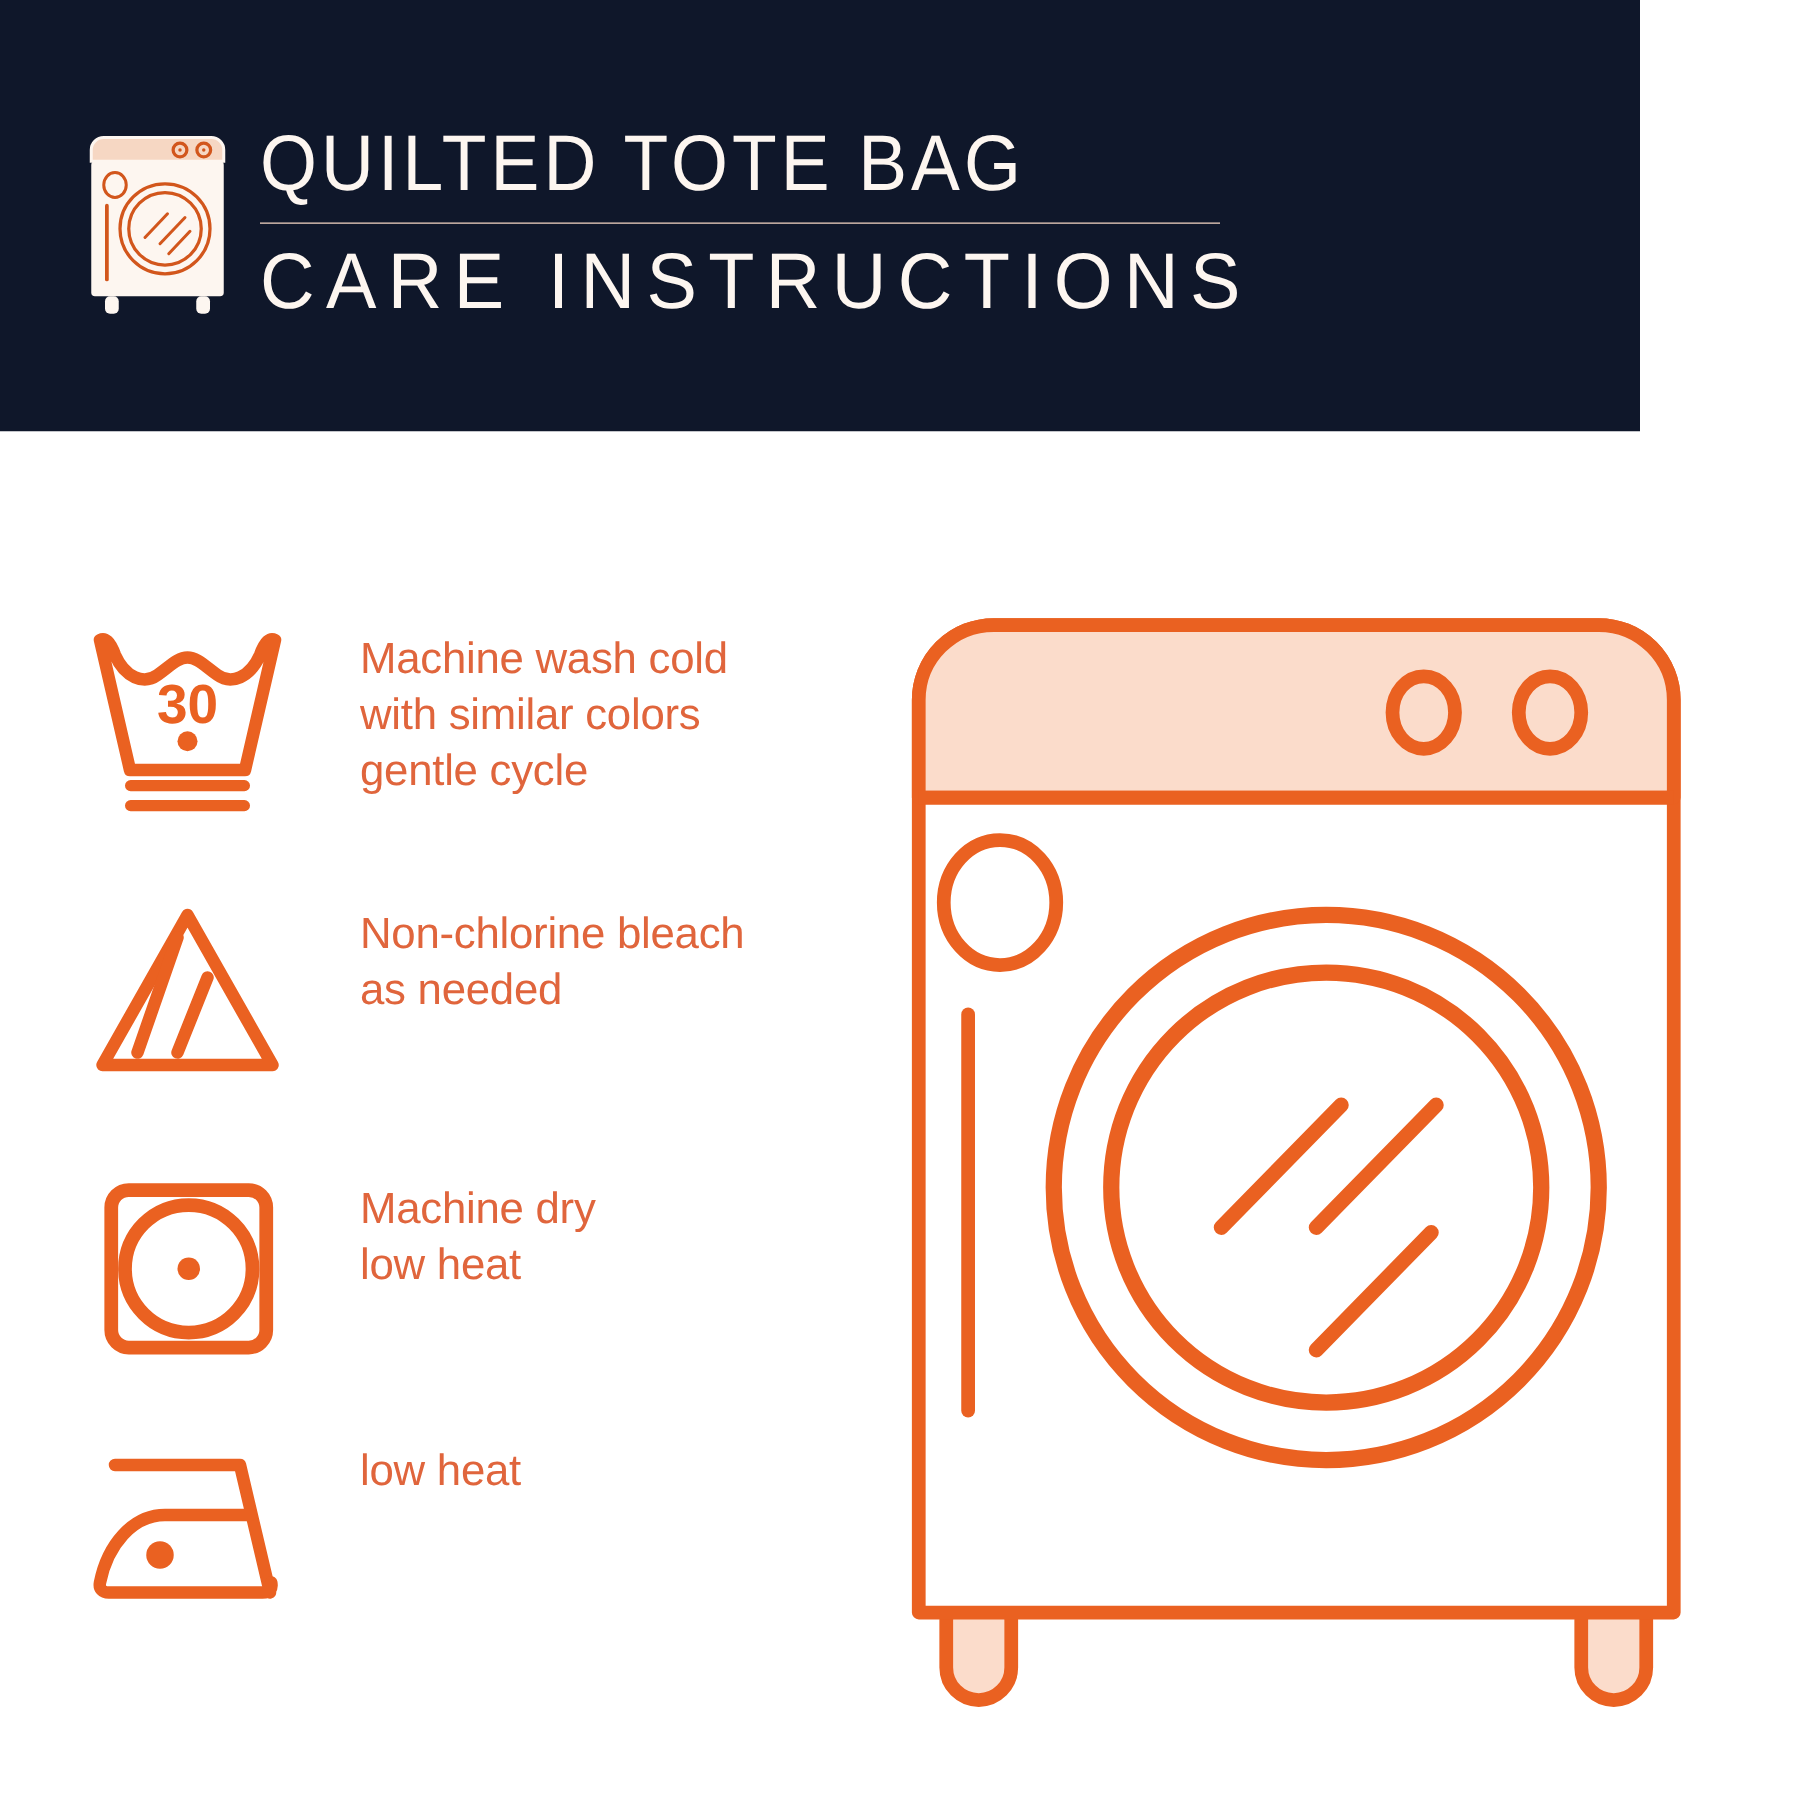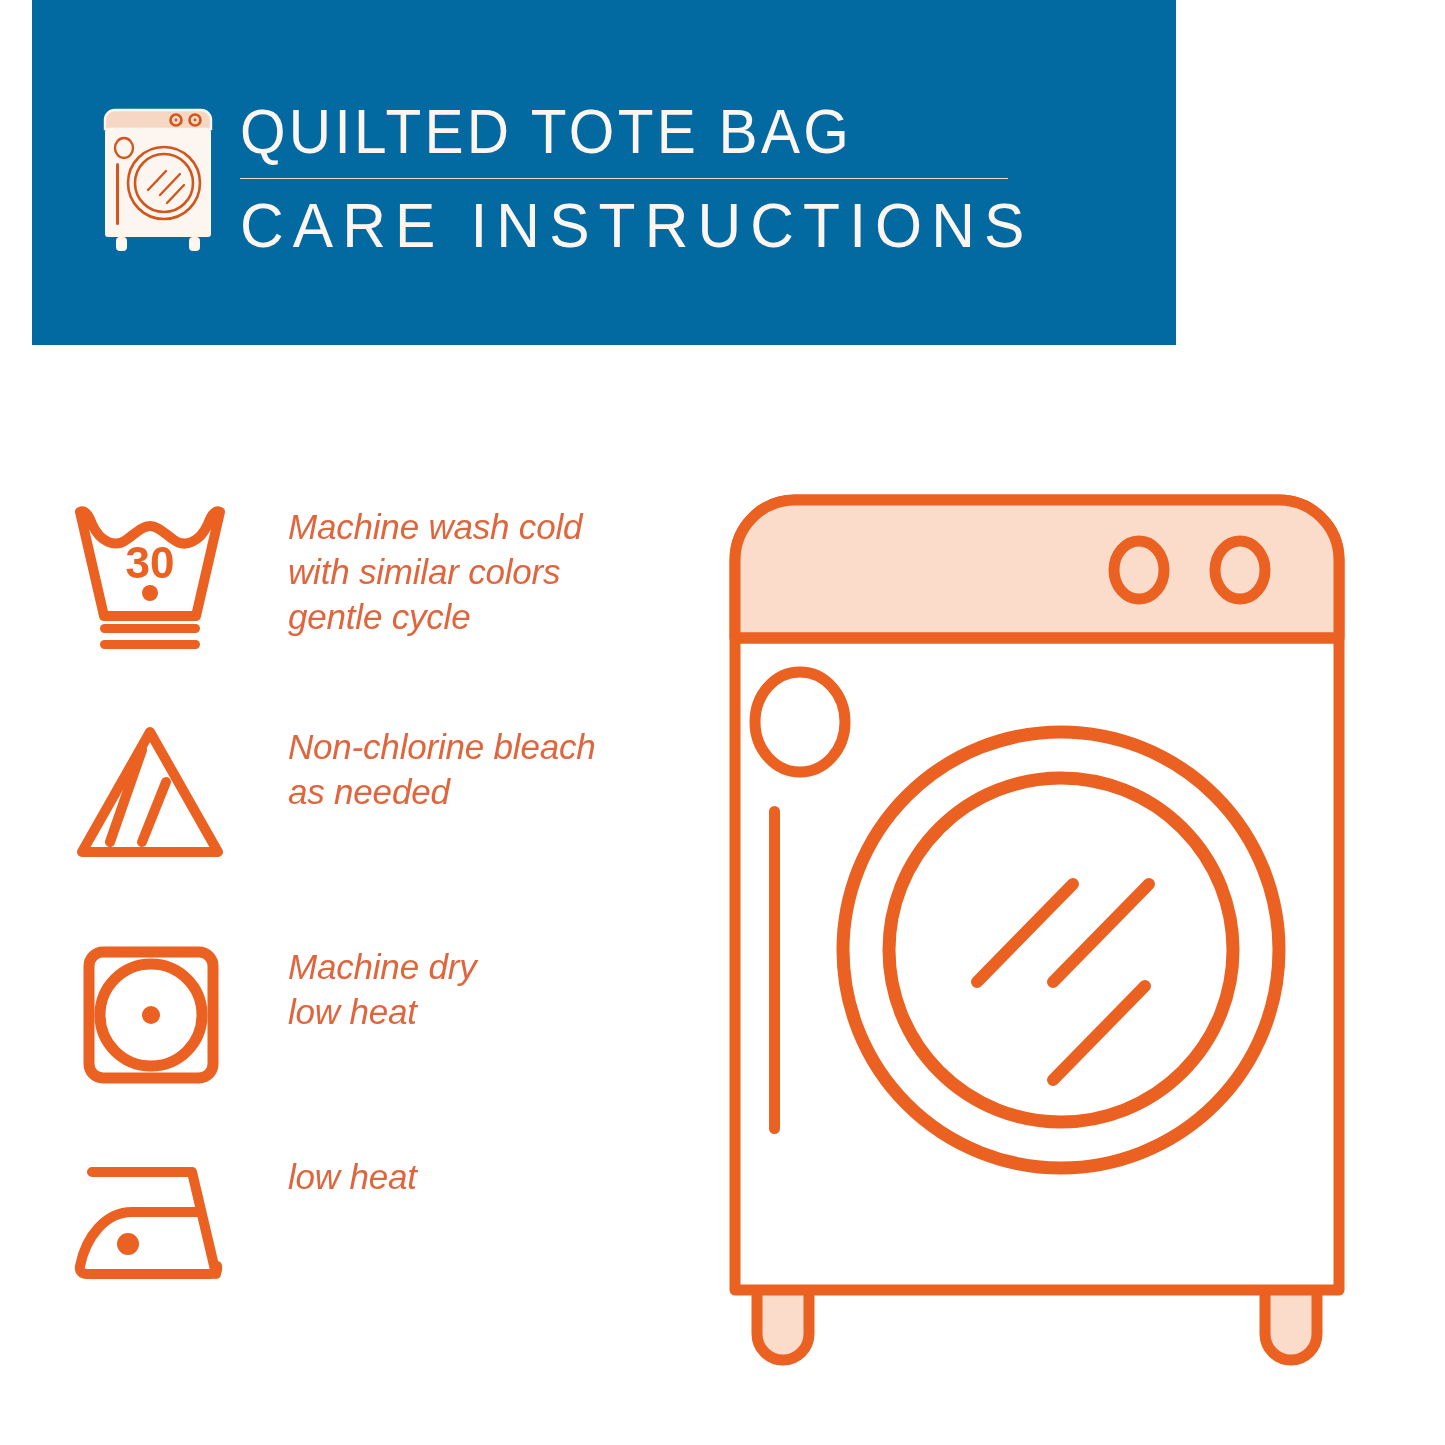--- a/index.html
+++ b/index.html
@@ -17,25 +17,24 @@
     height: 1445px;
     background: #ffffff;
     overflow: hidden;
   }
 
   
   .header {
     position: absolute;
     left: 0;
     top: 0;
-    width: 1144px;
+    width: 1312px;
     height: 345px;
-    background: #0369a1;
+    background: #0f172a;
     box-sizing: border-box;
-    margin-left: 32px;
   }
   .header-icon {
     position: absolute;
     left: 64px;
     top: 103px;
     width: 124px;
     height: 152px;
   }
   .header-text {
     position: absolute;
@@ -105,21 +104,21 @@
   .care-text {
     margin-left: 58px;
     padding-top: 4px;
     font-family: "Liberation Sans", sans-serif;
     font-size: 35px;
     line-height: 45px;
     color: #E0653C;
     font-weight: 500;
     letter-spacing: -0.2px;
   }
-  .care-text .ln { display: block; font-style: italic; }
+  .care-text .ln { display: block; }
 
   
   .machine {
     position: absolute;
     left: 705px;
     top: 470px;
     width: 700px;
     height: 920px;
   }
   .machine svg { display: block; }

